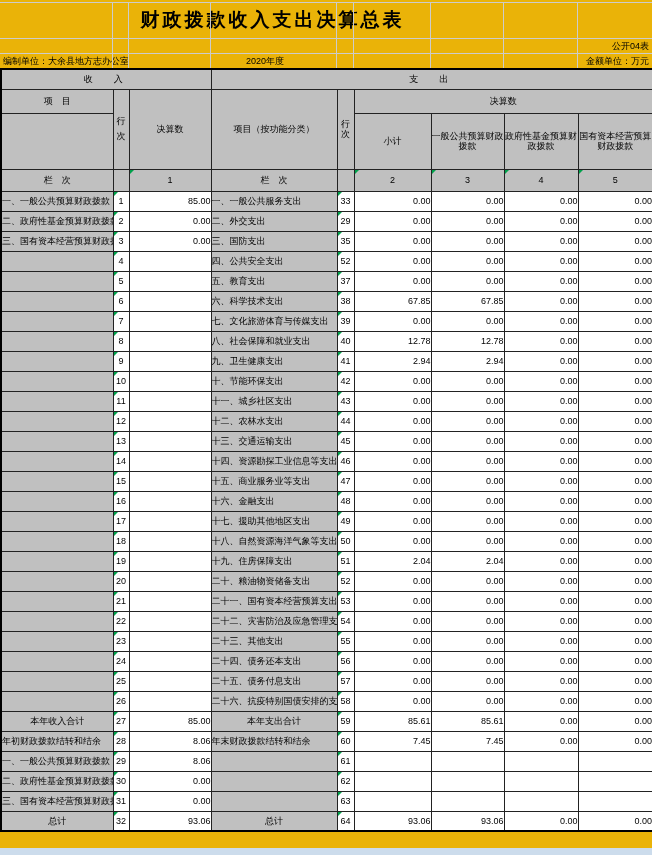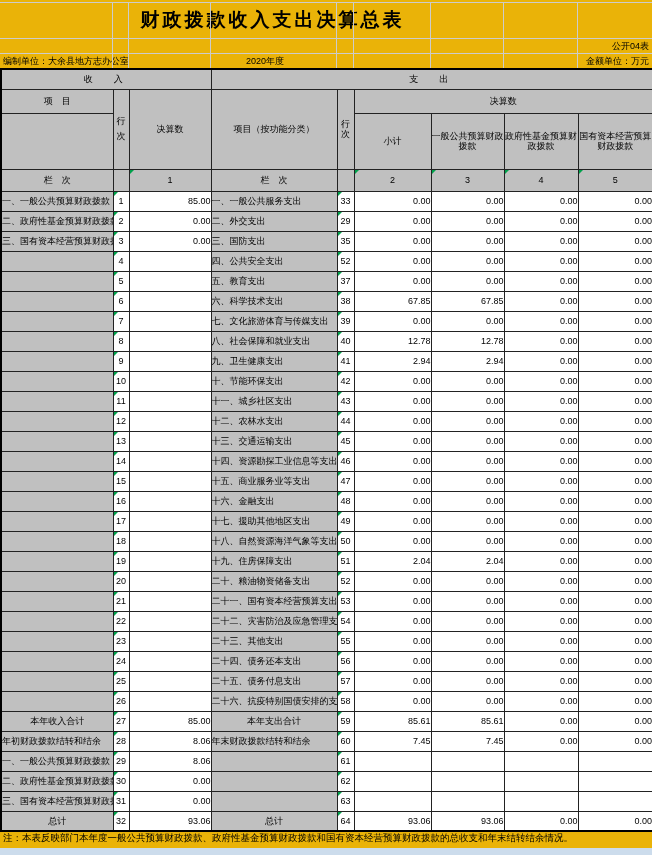--- a/index.html
+++ b/index.html
@@ -442,21 +442,20 @@
           <td class="lbl total"><span>总计</span></td>
           <td class="no"><i class="tri"></i><span>64</span></td>
           <td class="num"><span>93.06</span></td>
           <td class="num"><span>93.06</span></td>
           <td class="num"><span>0.00</span></td>
           <td class="num"><span>0.00</span></td>
         </tr>
       </tbody>
   </table>
 
-  <div class="note">注：本表反映部门本年度一般公共预算财政拨款、政府性基金预算财政拨款和国有资本经营预算财政拨款的总收支和年末结转结余情况。</div>
   <div class="bluestrip"></div>
 <div class="gl" style="left: 112px; top: 2px; width: 1px; height: 66px;"></div>
     <div class="gl" style="left: 128px; top: 2px; width: 1px; height: 66px;"></div>
     <div class="gl" style="left: 210px; top: 2px; width: 1px; height: 66px;"></div>
     <div class="gl" style="left: 336px; top: 2px; width: 1px; height: 66px;"></div>
     <div class="gl" style="left: 353px; top: 2px; width: 1px; height: 66px;"></div>
     <div class="gl" style="left: 430px; top: 2px; width: 1px; height: 66px;"></div>
     <div class="gl" style="left: 503px; top: 2px; width: 1px; height: 66px;"></div>
     <div class="gl" style="left: 577px; top: 2px; width: 1px; height: 66px;"></div>
     <div class="gl" style="left: 0px; top: 2px; width: 652px; height: 1px;"></div>

